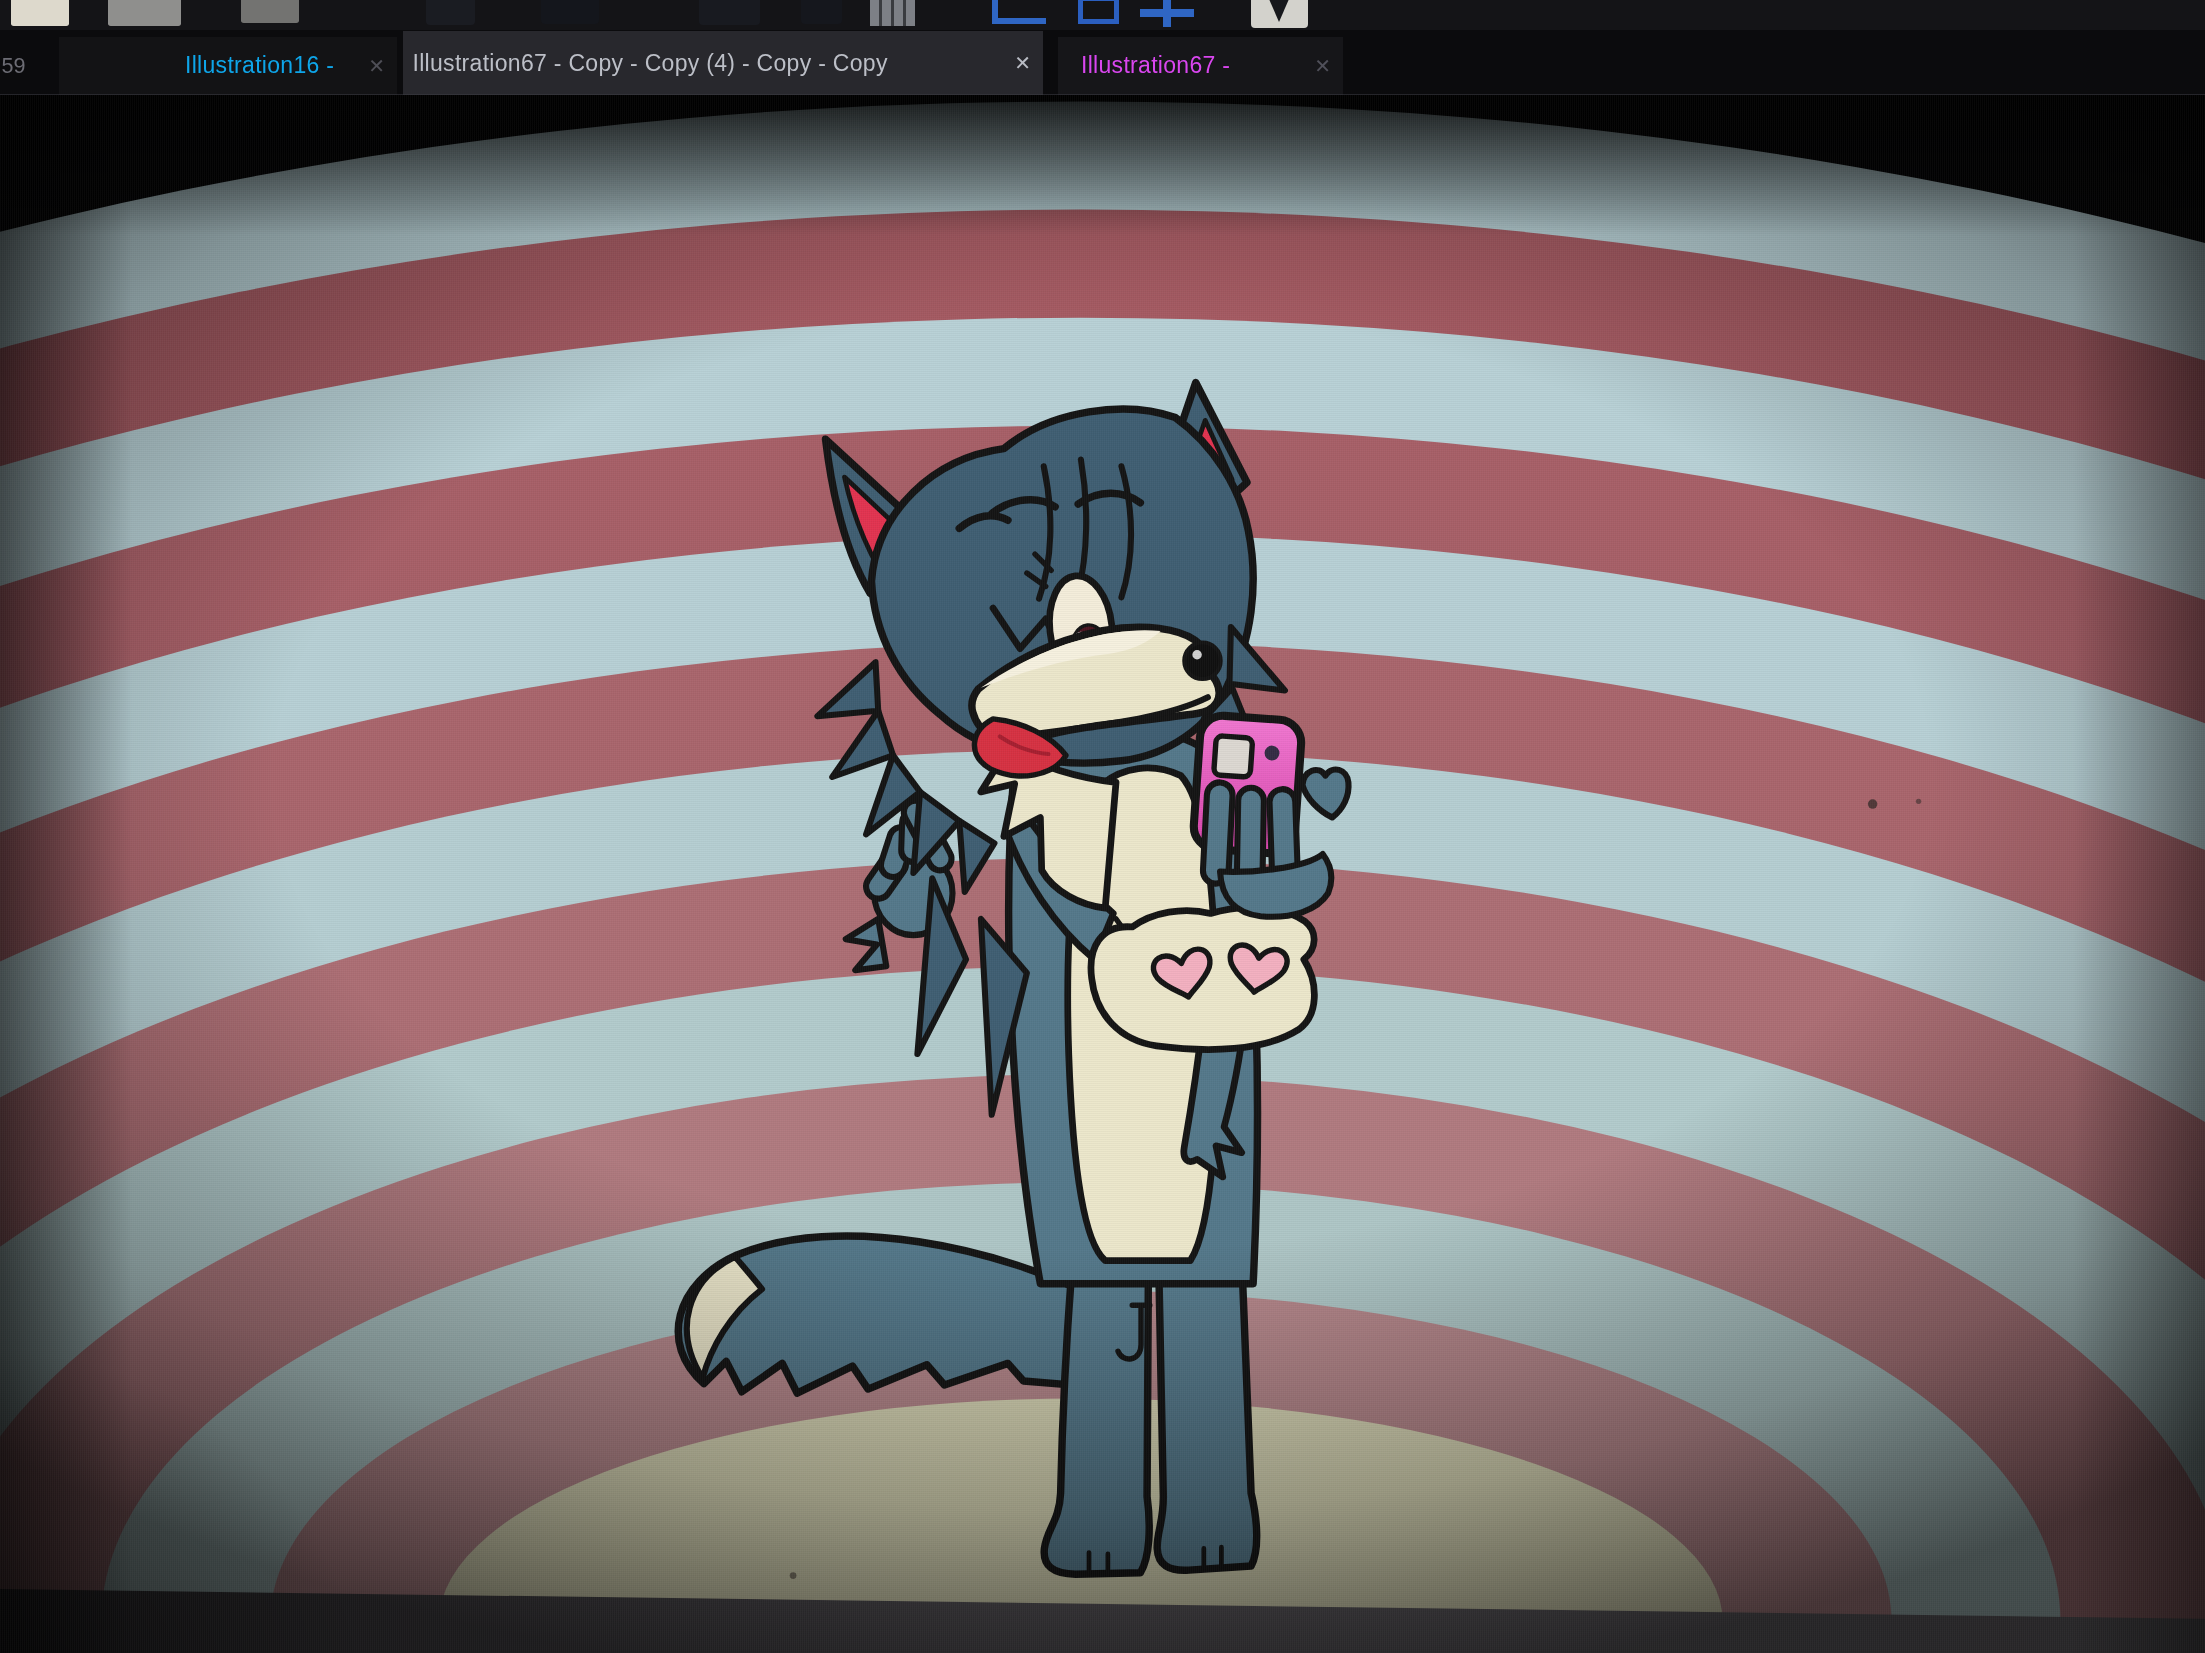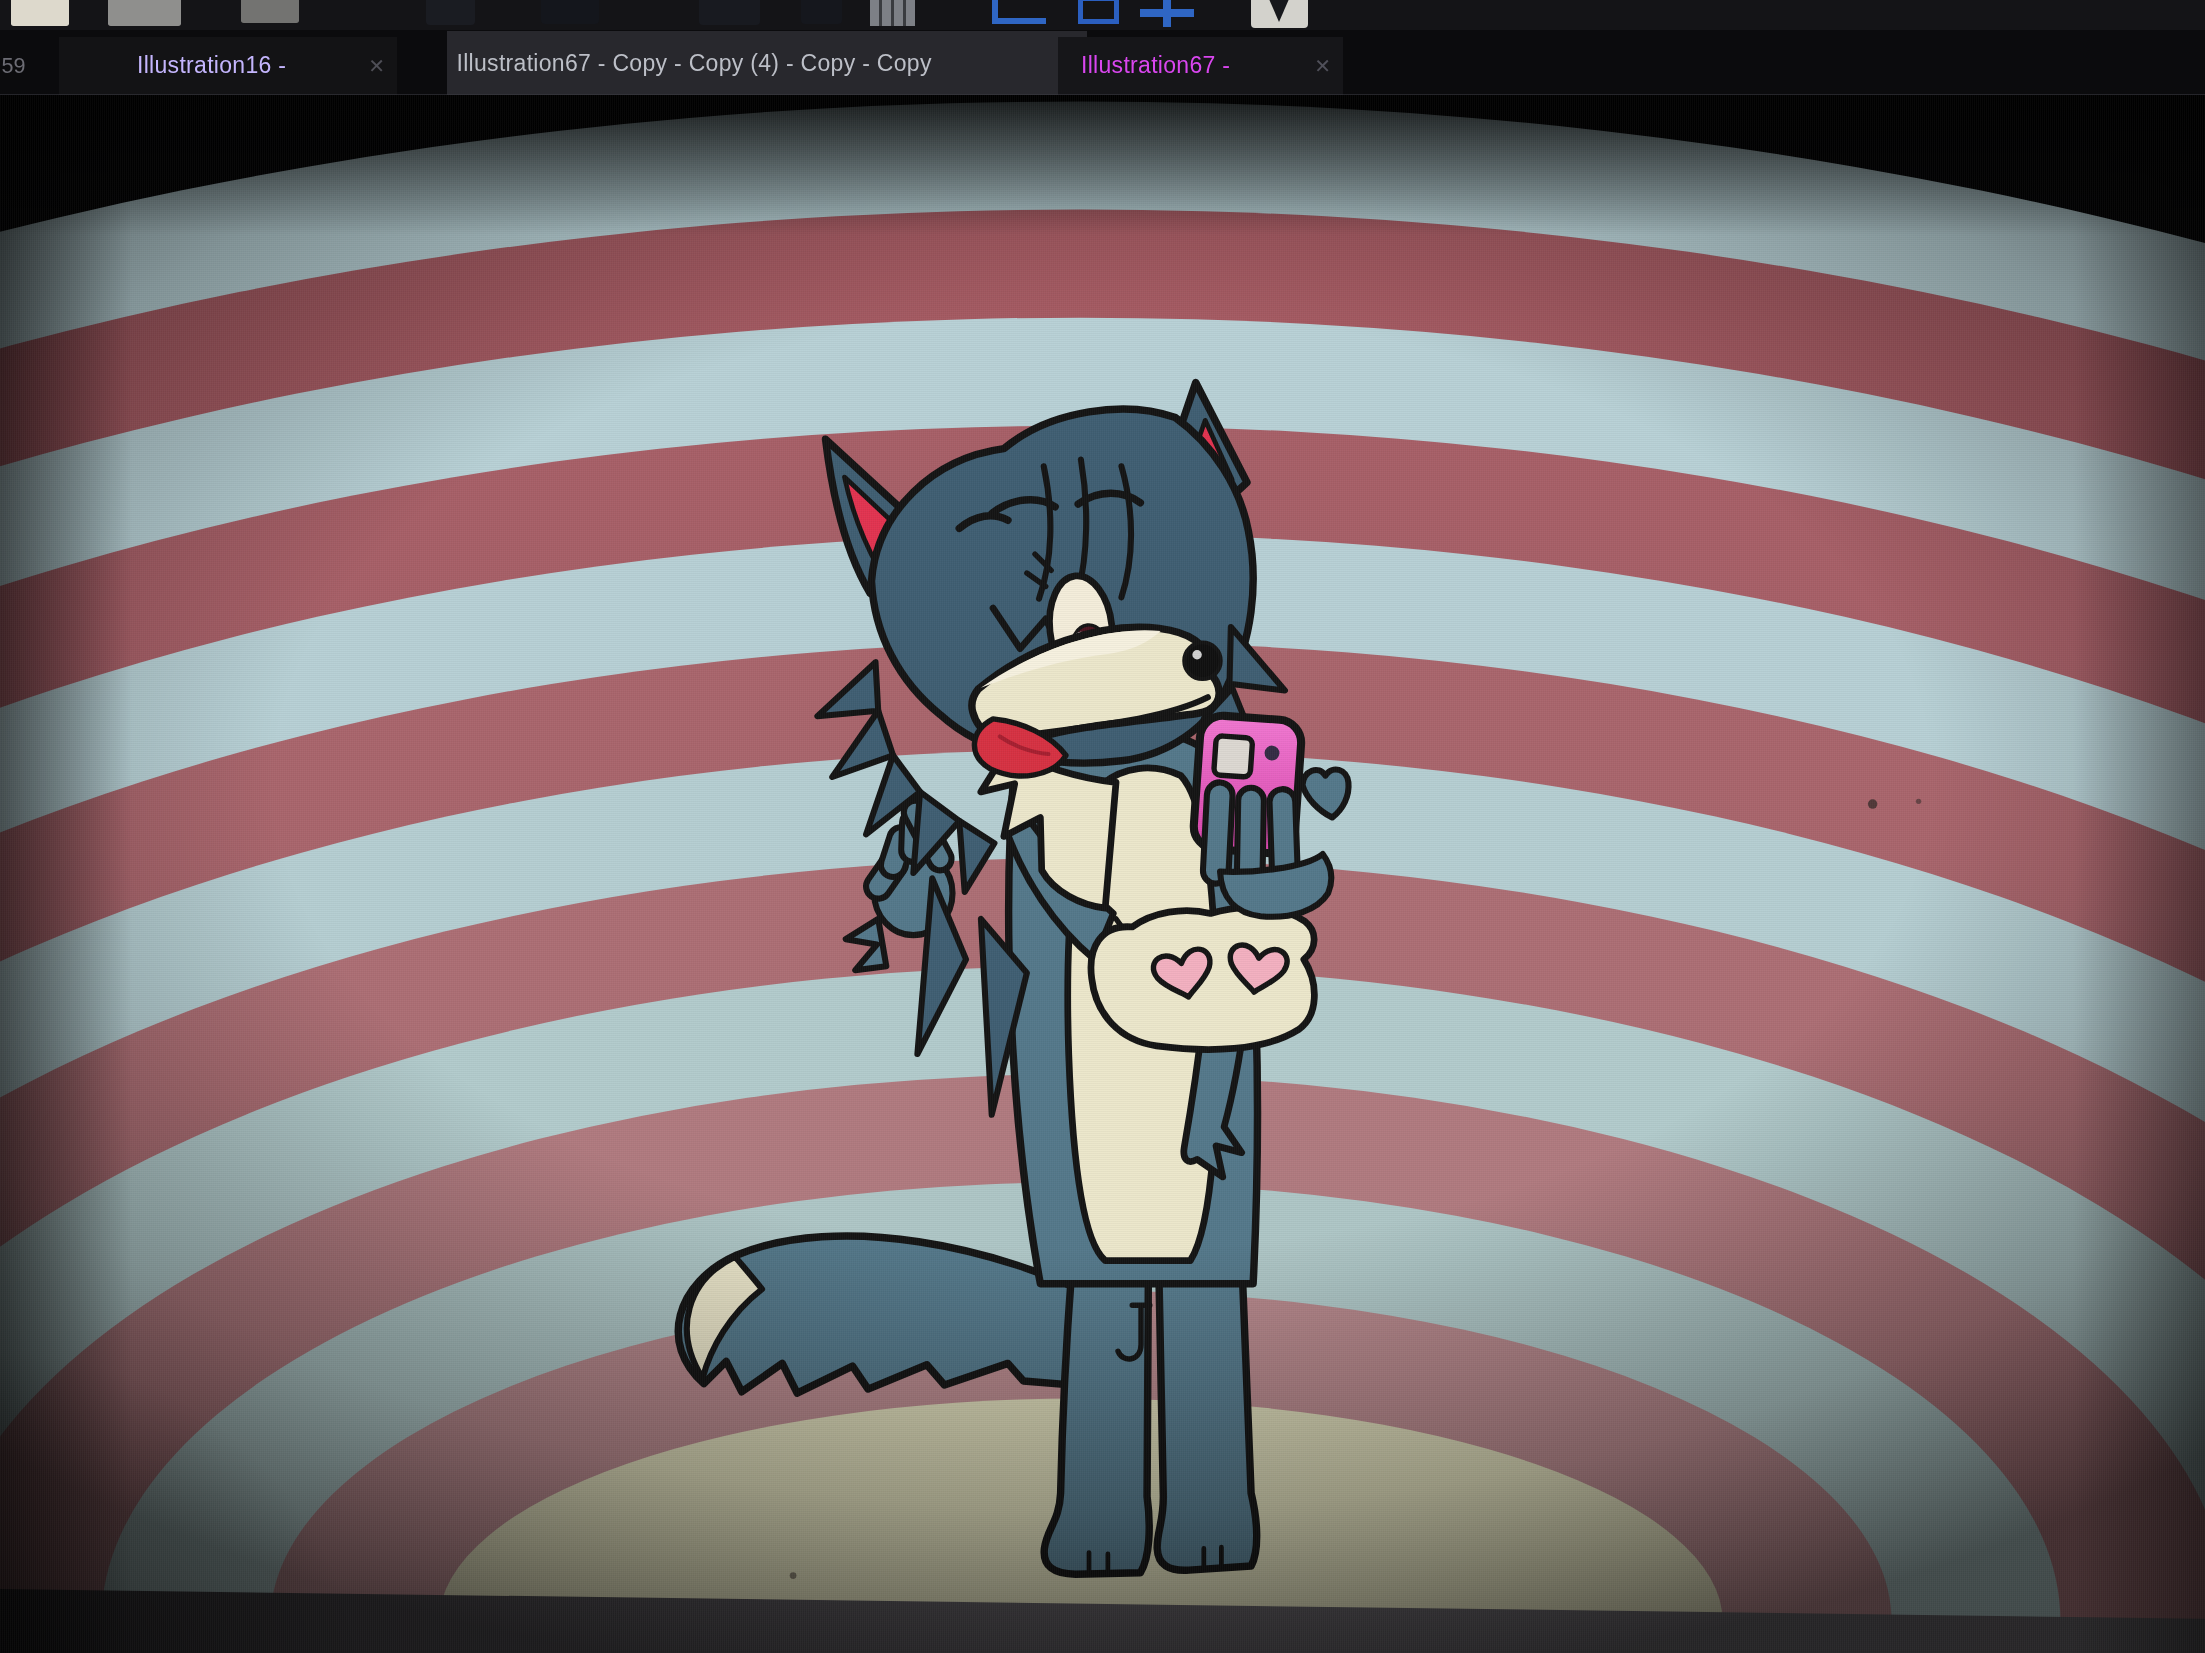--- a/index.html
+++ b/index.html
@@ -8,22 +8,22 @@
   
   #toolbar{position:absolute;left:0;top:0;width:2205px;height:30px;background:#141417;overflow:hidden;}
   .tbicon{position:absolute;}
   
   #tabbar{position:absolute;left:0;top:30px;width:2205px;height:65px;background:#0b0b0d;}
   #tabbar .sep{position:absolute;left:0;top:64px;width:2205px;height:1.4px;background:#3c3c44;opacity:.55;}
   .tab{position:absolute;display:flex;align-items:center;box-sizing:border-box;cursor:default;}
   .tab .lbl{font-size:23px;letter-spacing:0.3px;white-space:nowrap;overflow:hidden;}
   .tab .x{margin-left:auto;font-size:20px;padding:0 12px;}
   #tab1{left:59px;top:6.8px;width:338px;height:58px;background:#131315;padding-left:78px;}
-  #tab1 .lbl{color:#c4b5fd;} #tab1 .x{color:#4e4e56;}
-  #tab2{left:403px;top:1.4px;width:640px;height:64px;background:#28282d;padding-left:9.5px;margin-left:44px;}
+  #tab1 .lbl{color:#0ea5e9;margin-left:48px;} #tab1 .x{color:#4e4e56;}
+  #tab2{left:403px;top:1.4px;width:640px;height:64px;background:#28282d;padding-left:9.5px;}
   #tab2 .lbl{color:#bcbfc7;} #tab2 .x{color:#b9bcc4;}
   #tab3{left:1058px;top:6.8px;width:285px;height:58px;background:#161619;padding-left:23px;}
   #tab3 .lbl{color:#d946ef;} #tab3 .x{color:#50505a;}
   #edge47{position:absolute;left:1.4px;top:23px;color:#6c6c74;font-size:21.6px;}
   
   #artwork{position:absolute;left:0;top:0;width:2205px;height:1654px;}
   #vignette{position:absolute;left:0;top:95px;width:2205px;height:1559px;pointer-events:none;
     background:
       radial-gradient(ellipse 75% 60% at 50% 44%, rgba(0,0,0,0) 50%, rgba(0,0,0,.30) 78%, rgba(0,0,0,.62) 98%),
       linear-gradient(180deg, rgba(0,0,0,.85) 0%, rgba(0,0,0,0) 9%),

